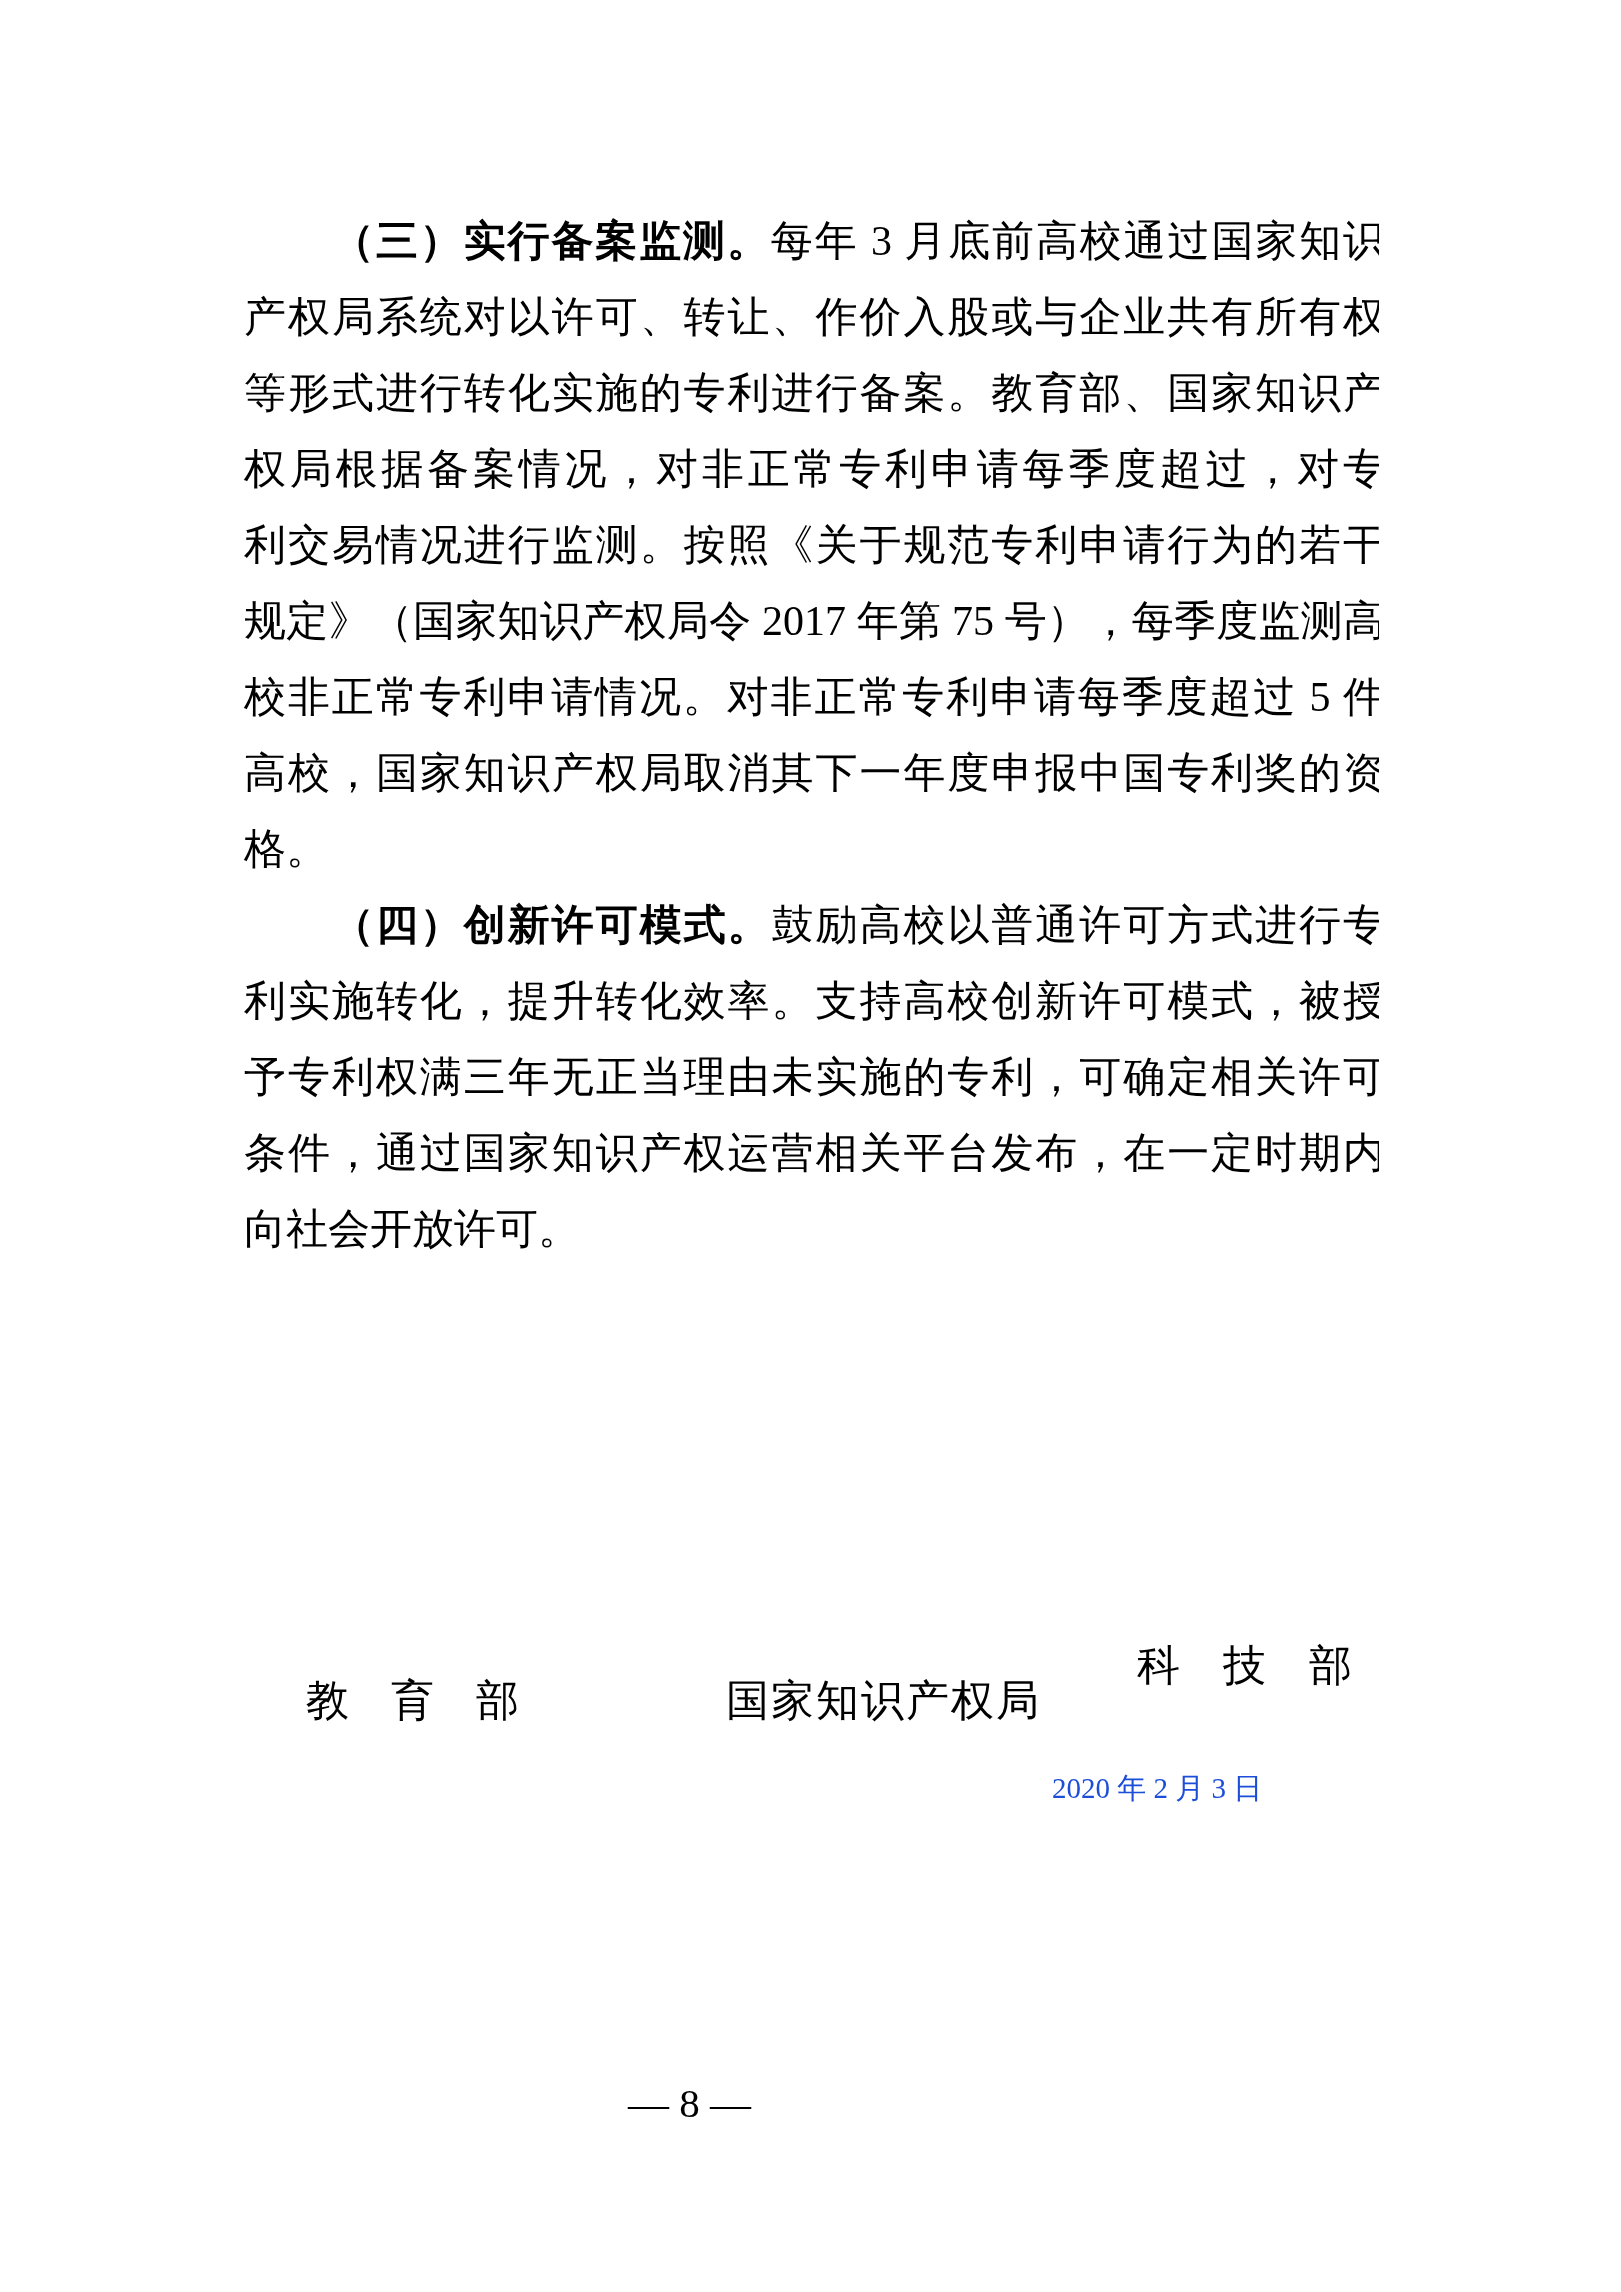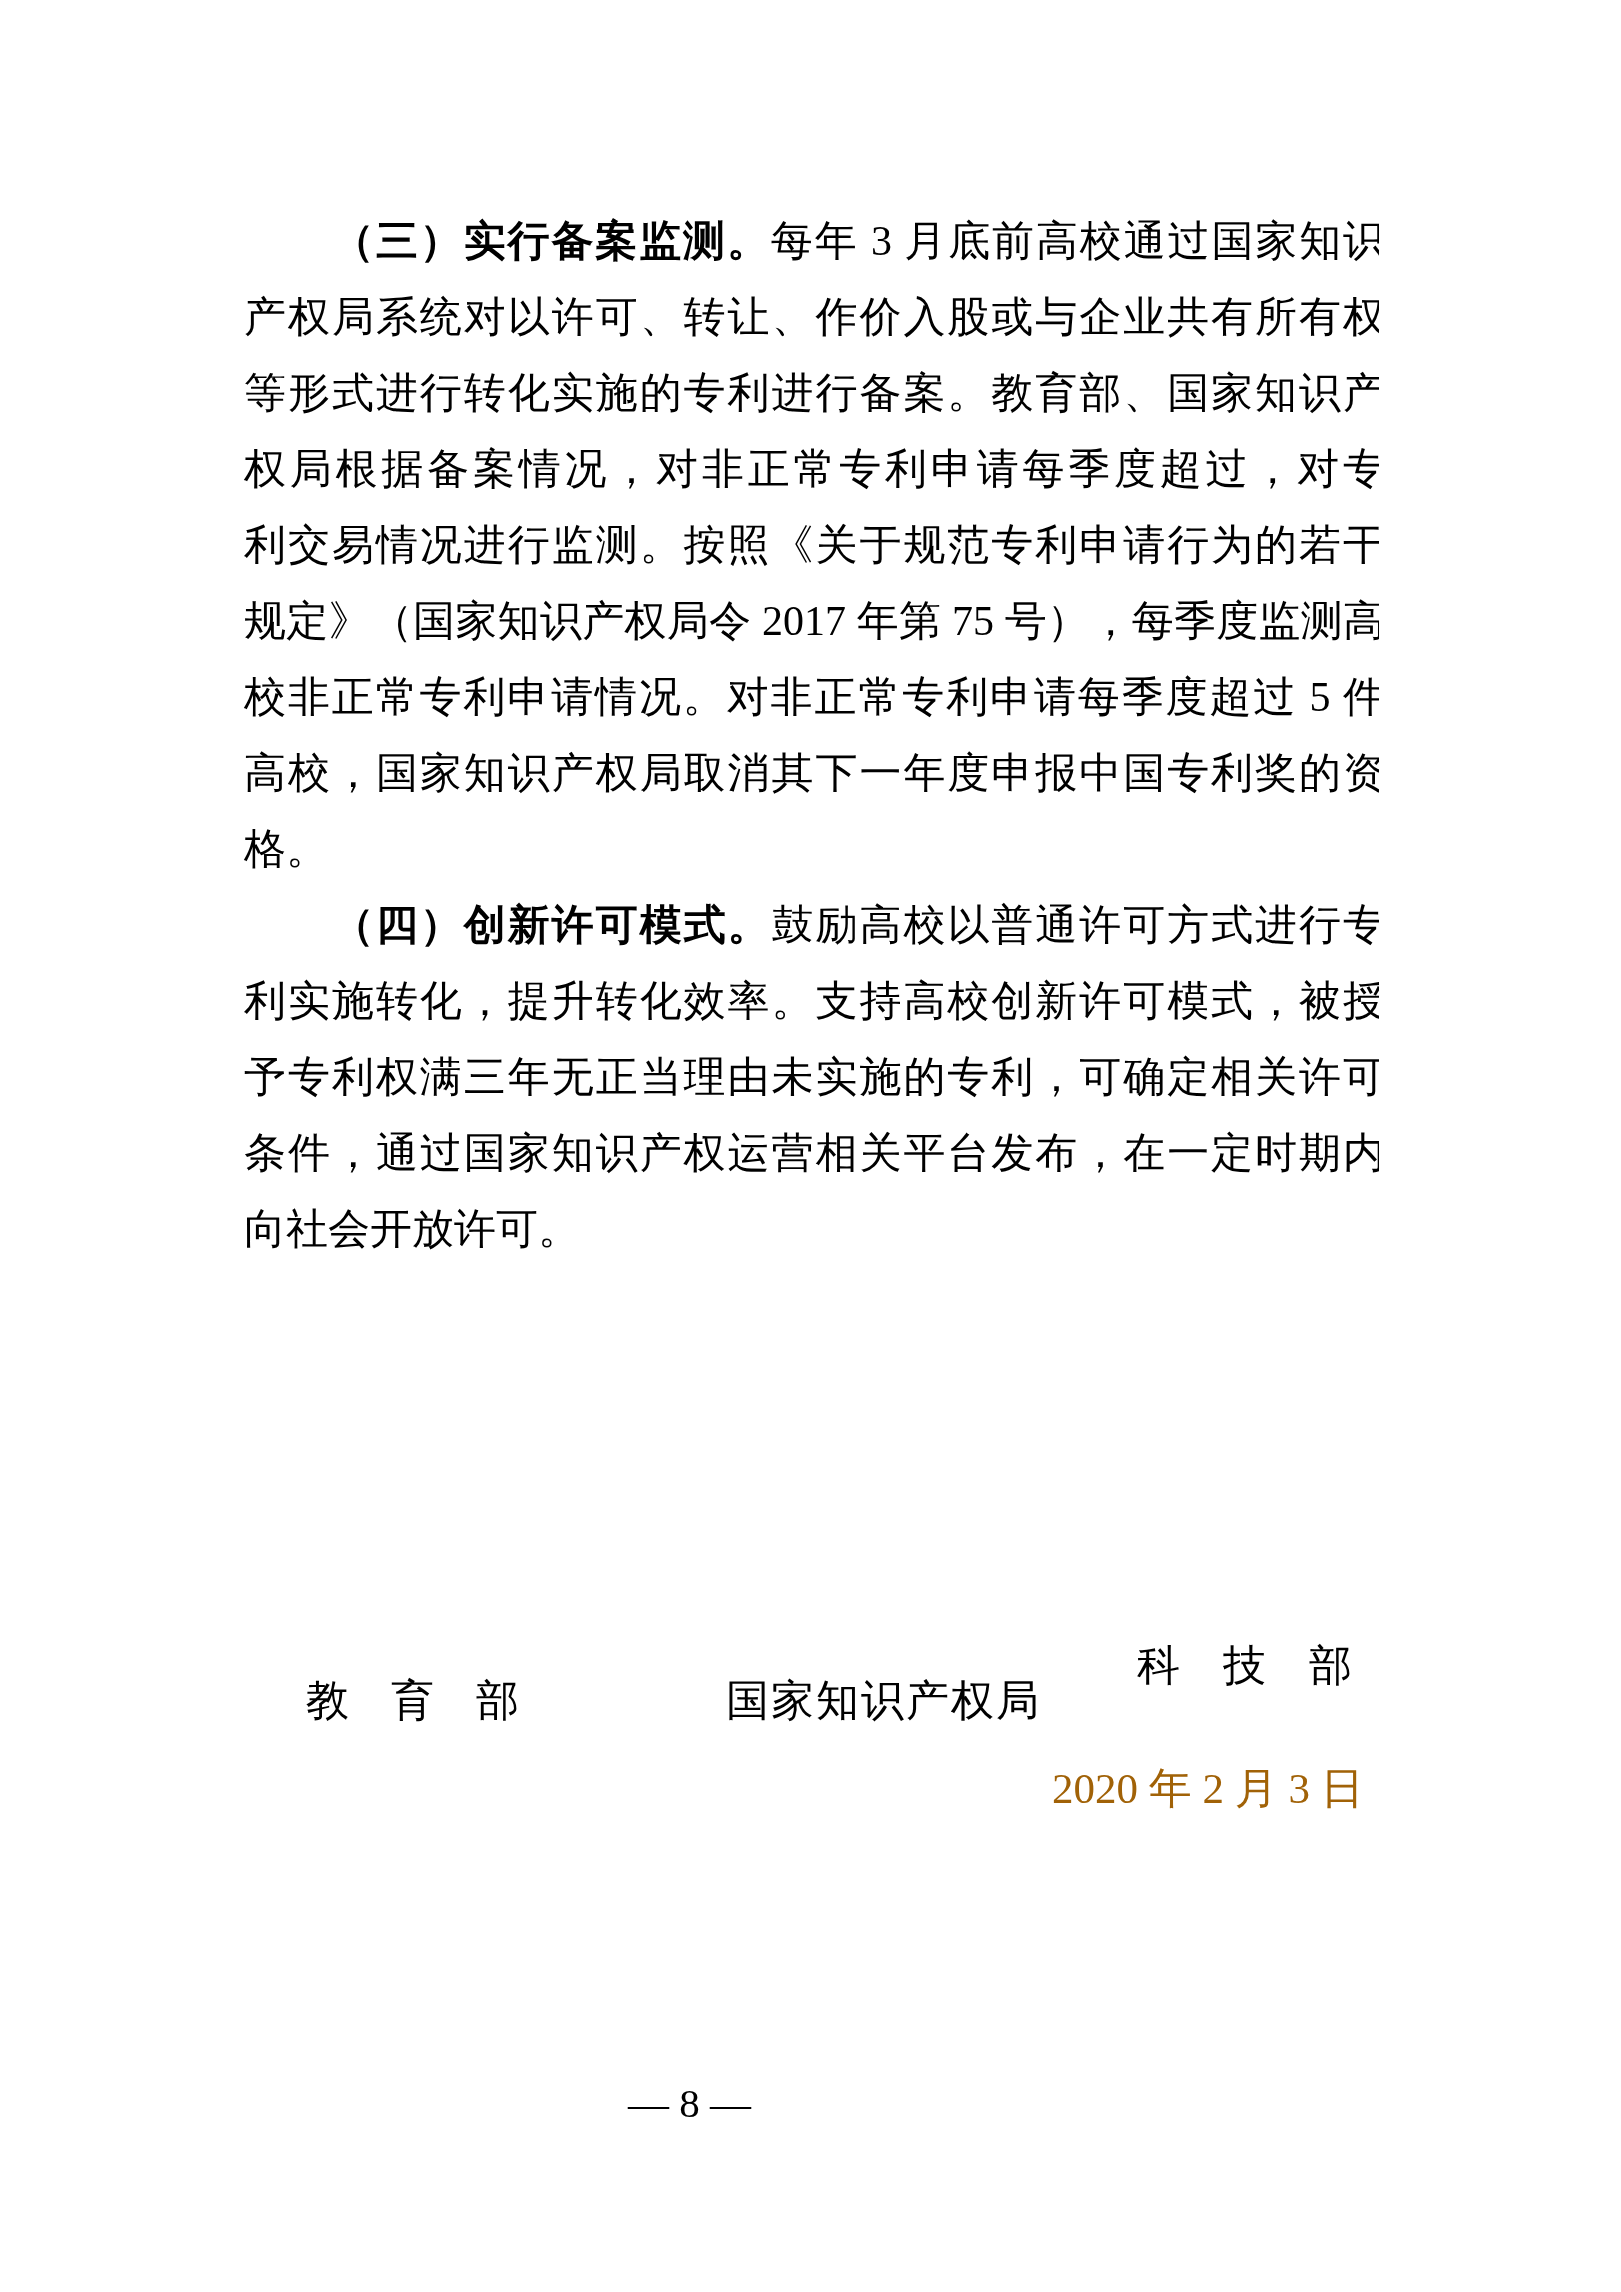--- a/index.html
+++ b/index.html
@@ -59,24 +59,24 @@
     letter-spacing: 43px;
   }
   .sig.tight {
     letter-spacing: 2px;
     margin-left: 24px;
   }
   .date-line {
     position: absolute;
     left: 1052px;
     top: 1763px;
-    font-size: 43px;
+    font-size: 29px;
     line-height: 51px;
     white-space: nowrap;
-    color: #a16207;
+    color: #1d4ed8;
   }
   .footer {
     position: absolute;
     left: 0;
     top: 2080px;
     width: 100%;
     text-align: center;
     font-size: 41px;
     line-height: 47px;
     color: #000000;

